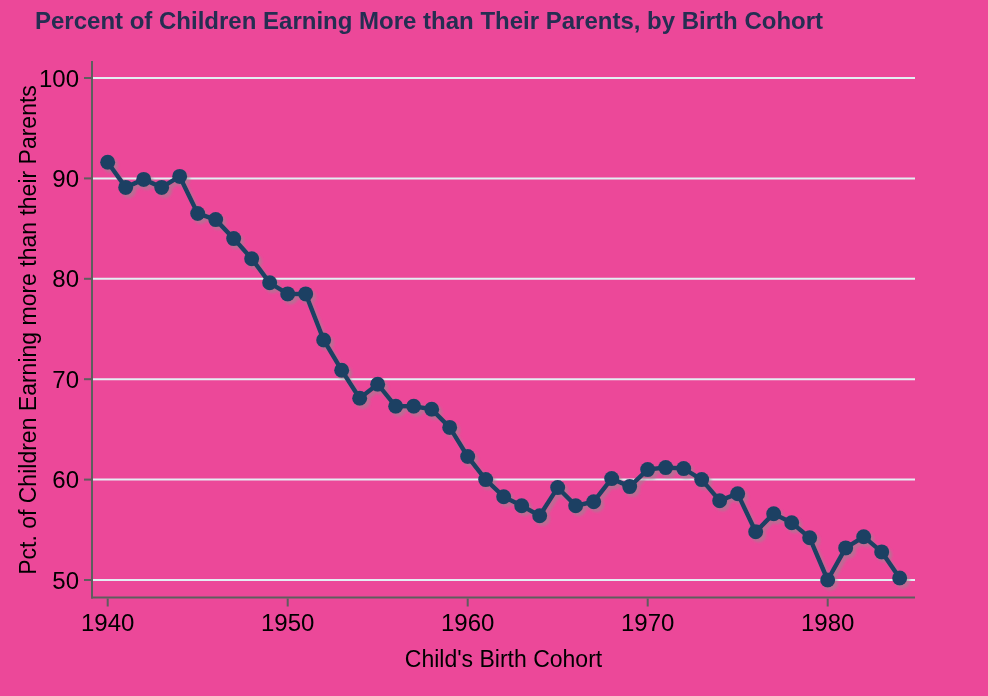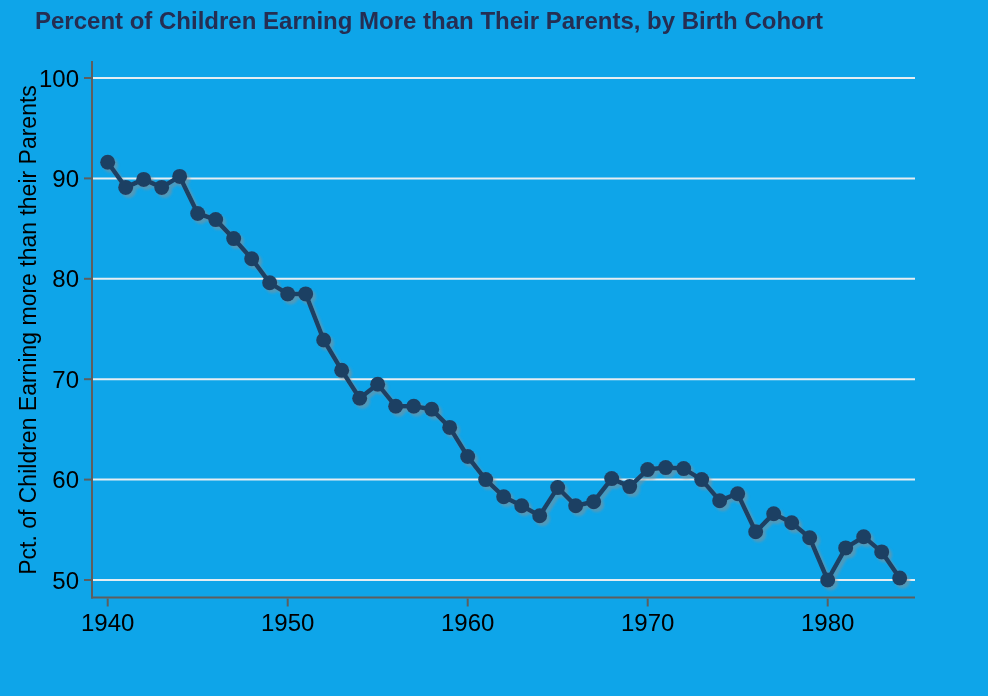--- a/index.html
+++ b/index.html
@@ -5,21 +5,21 @@
   html, body {
     margin: 0;
     padding: 0;
     background: #ffffff;
     font-family: "Liberation Sans", sans-serif;
   }
   .page {
     position: relative;
     width: 988px;
     height: 696px;
-    background: #0ea5e9;
+    background: #ec4899;
     overflow: hidden;
   }
   .chart-title {
     position: absolute;
     left: 35px;
     top: 7px;
     margin: 0;
     font-size: 24px;
     font-weight: bold;
     letter-spacing: 0px;
@@ -137,14 +137,15 @@
         <circle cx="791.7" cy="522.8" r="7.5" fill="#1e4164"></circle>
         <circle cx="809.7" cy="537.8" r="7.5" fill="#1e4164"></circle>
         <circle cx="827.7" cy="580.0" r="7.5" fill="#1e4164"></circle>
         <circle cx="845.7" cy="547.9" r="7.5" fill="#1e4164"></circle>
         <circle cx="863.7" cy="536.8" r="7.5" fill="#1e4164"></circle>
         <circle cx="881.7" cy="551.9" r="7.5" fill="#1e4164"></circle>
         <circle cx="899.7" cy="578.0" r="7.5" fill="#1e4164"></circle>
       </g>
     </svg>
 
+  <div class="x-axis-title">Child's Birth Cohort</div>
 
 </div>
 
 </body></html>

